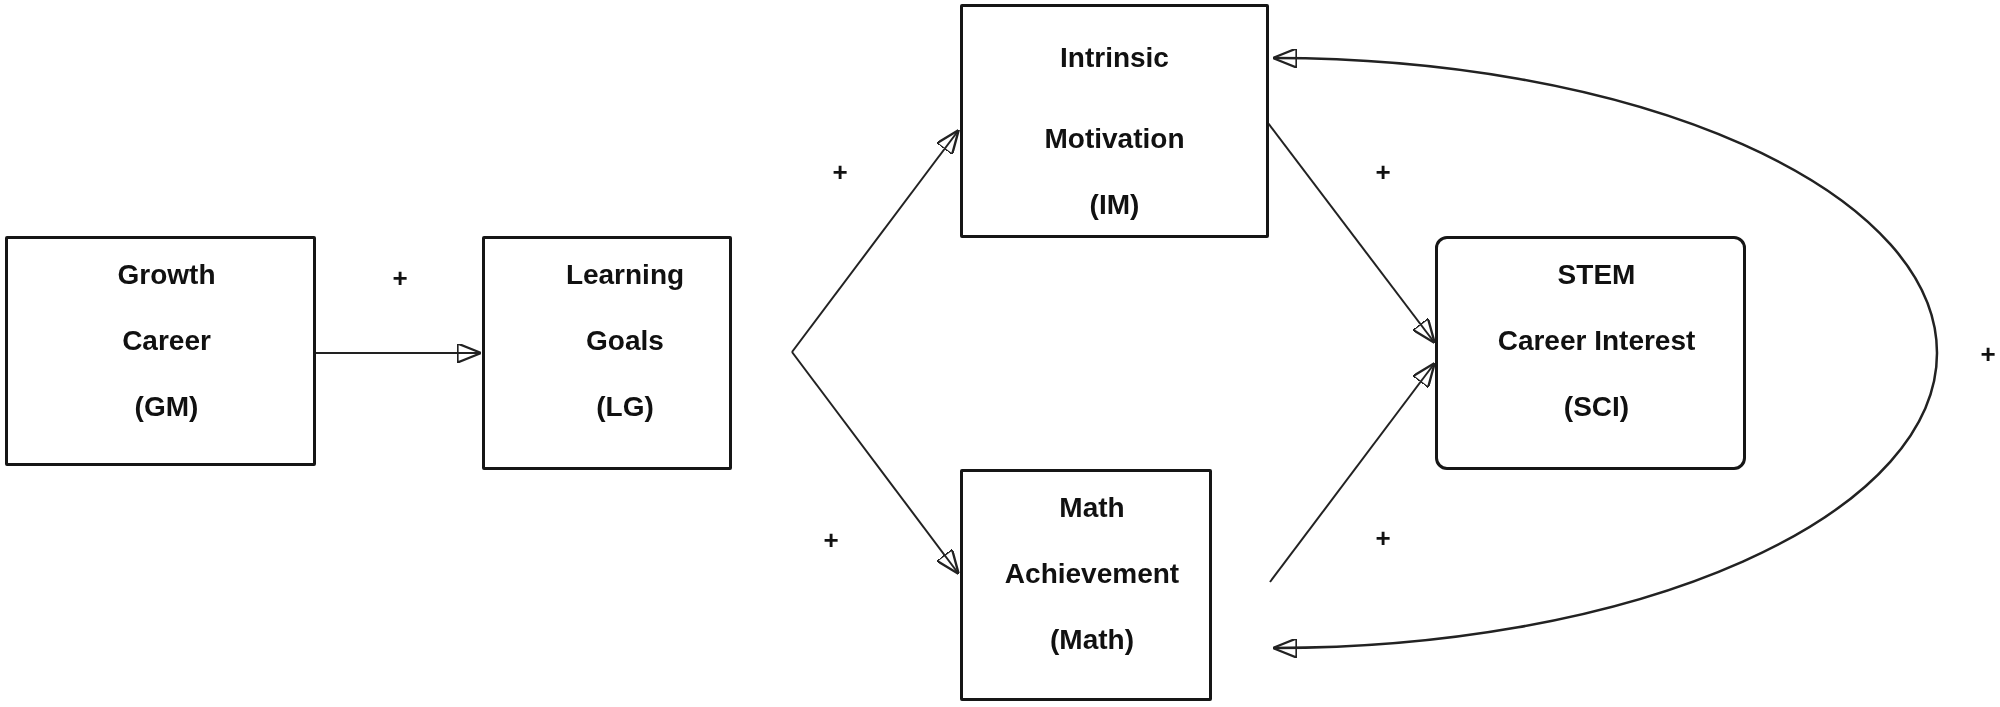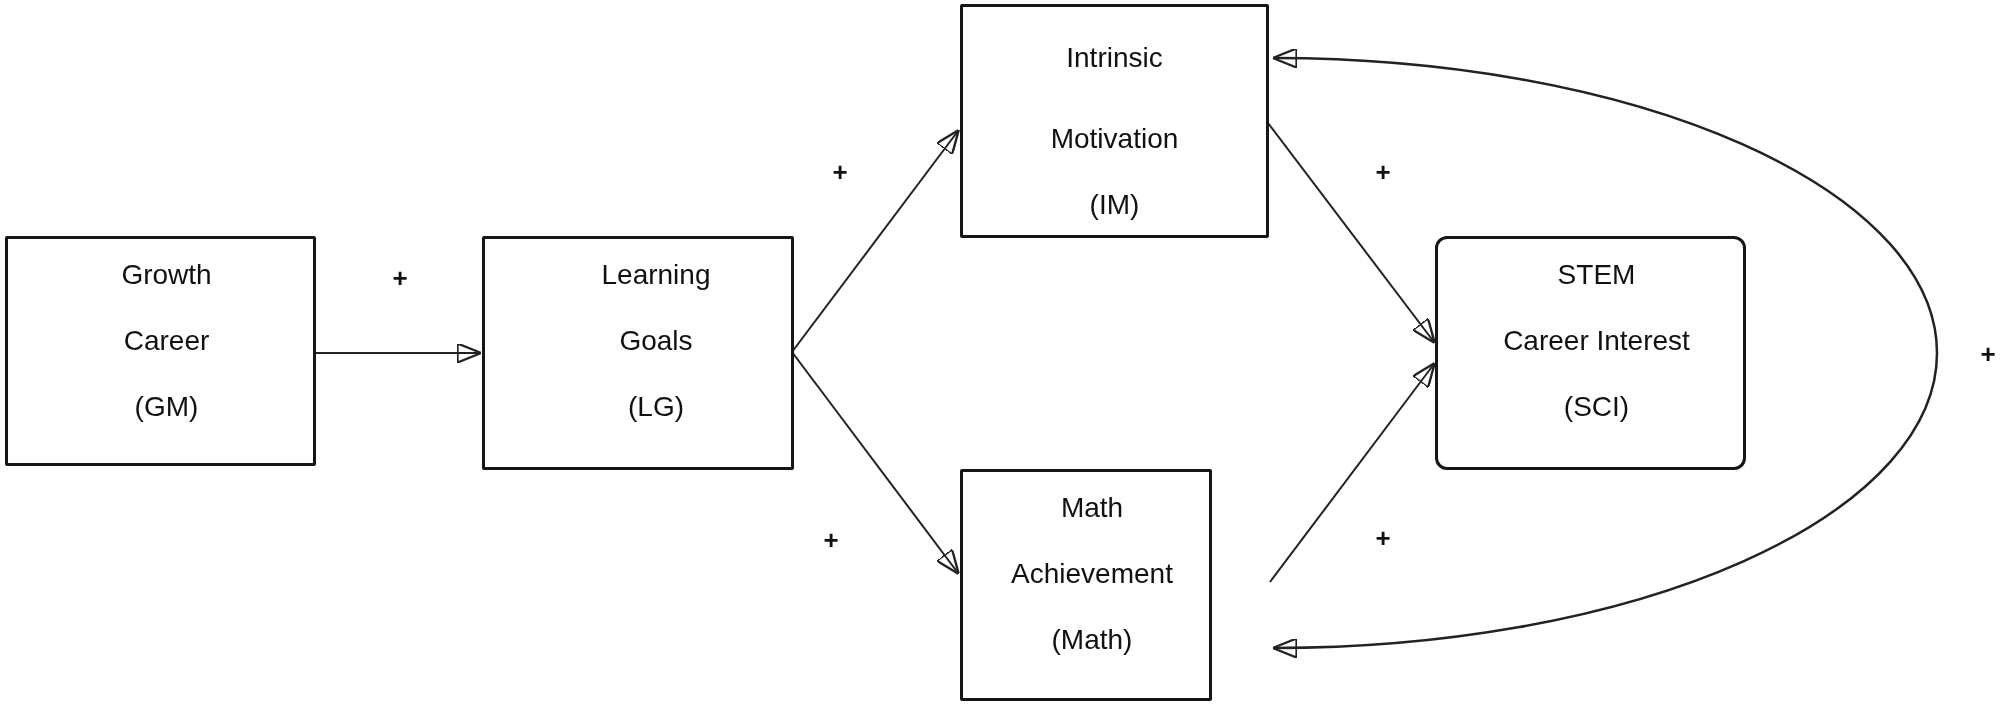--- a/index.html
+++ b/index.html
@@ -36,37 +36,38 @@
     flex-direction: column;
     align-items: center;
     text-align: center;
     color: #111111;
     font-size: 28px;
     line-height: 28px;
   }
   .node .line {
     display: block;
     white-space: nowrap;
+    font-weight: bold;
   }
   
   .node--std {
     padding-top: 22px;
   }
   .node--std .line {
     margin-bottom: 38px;
     margin-left: 12px;
   }
   
   .node--wrap2 {
     padding-top: 37px;
   }
   .node--wrap2 .line:nth-child(1) { margin-bottom: 12px; }
   .node--wrap2 .line:nth-child(2) { margin-bottom: 38px; margin-top: 41px; }
   #node-gm   { left: 5px;    top: 236px; width: 311px; height: 230px; }
-  #node-lg   { left: 482px;  top: 236px; width: 312px; height: 234px; padding-left: 24px; }
+  #node-lg   { left: 482px;  top: 236px; width: 250px; height: 234px; padding-left: 24px; }
   #node-im   { left: 960px;  top: 4px;   width: 309px; height: 234px; }
   #node-math { left: 960px;  top: 469px; width: 252px; height: 232px; }
   #node-sci  { left: 1435px; top: 236px; width: 311px; height: 234px; border-radius: 12px; }
   .edge-label {
     position: absolute;
     transform: translate(-50%, -50%);
     font-size: 26px;
     font-weight: bold;
     color: #111111;
   }

